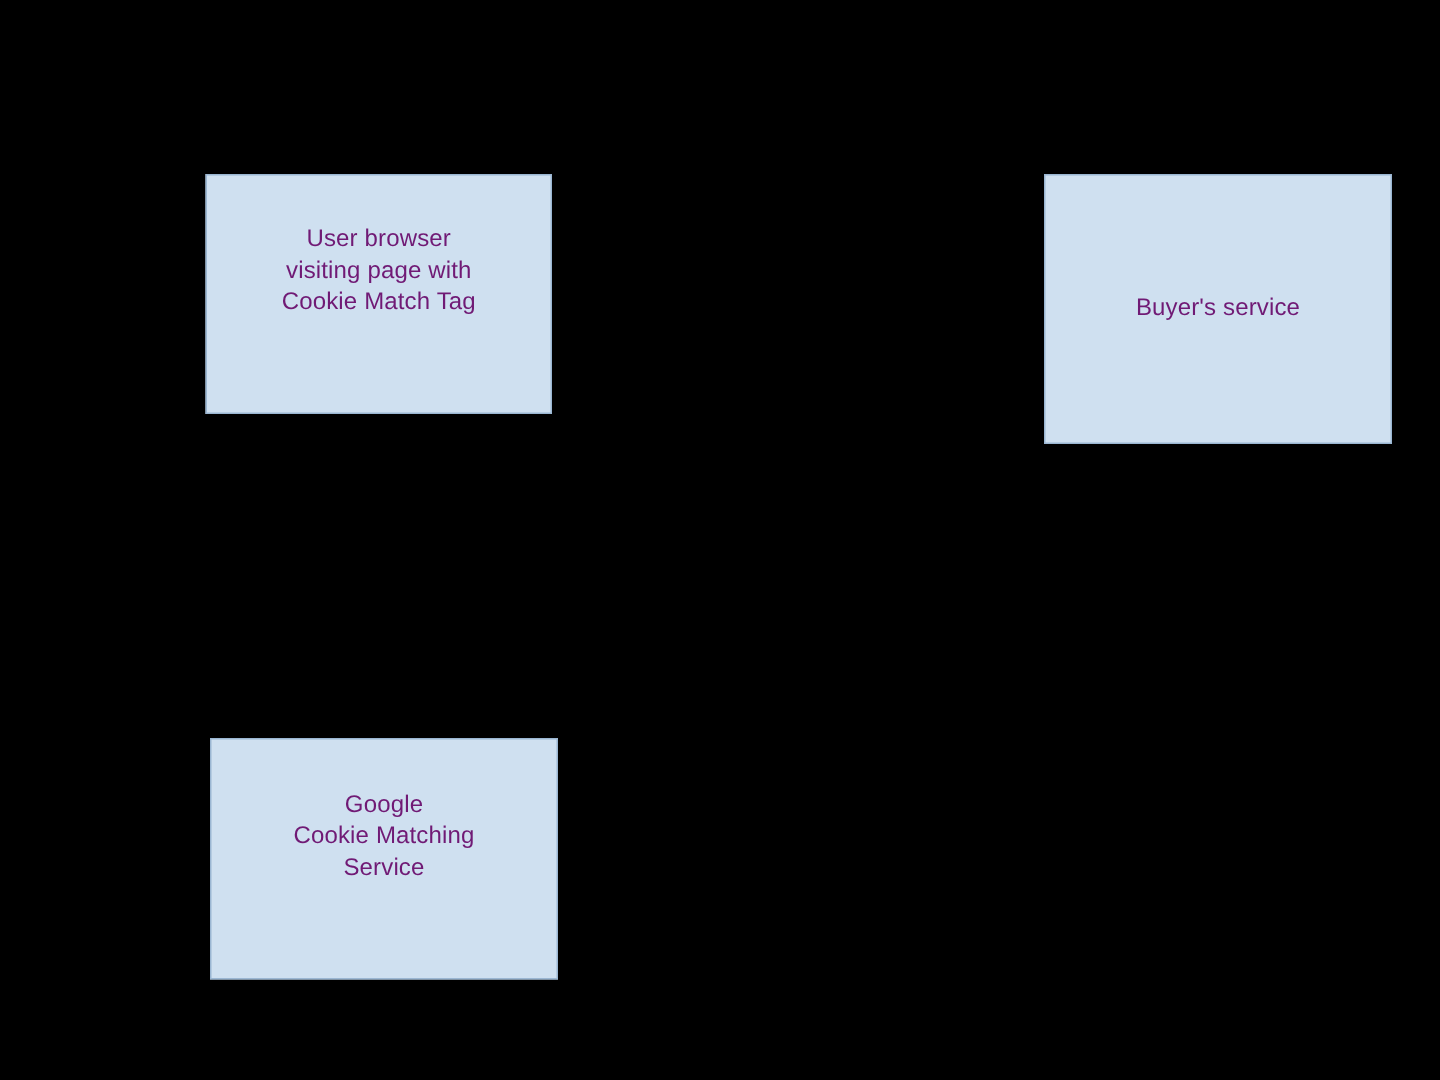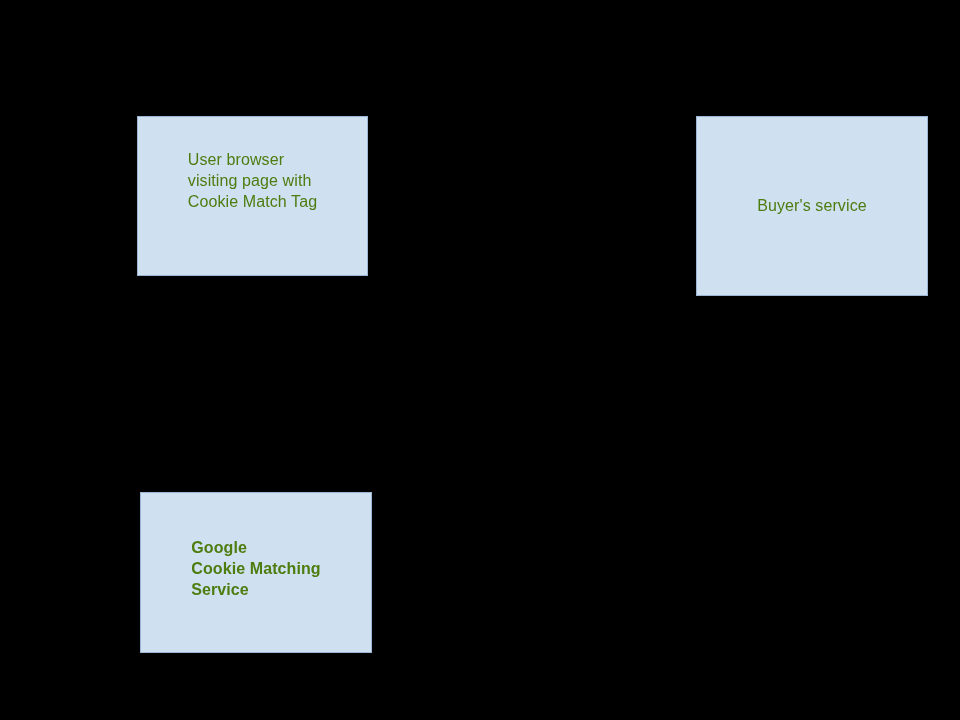--- a/index.html
+++ b/index.html
@@ -23,22 +23,23 @@
     box-sizing: border-box;
     background: #cfe0f0;
     border: 1px solid #9ab6d2;
     display: flex;
     justify-content: center;
     color: #000000;
   }
   .node .node-label {
     font-size: 16px;
     line-height: 21px;
+    text-align: center;
     white-space: pre-line;
-    color: #4d7c0f;
+    color: #701a75;
     letter-spacing: 0.1px;
   }
   
   #node-user-browser {
     left: 137px;
     top: 116px;
     width: 231px;
     height: 160px;
     align-items: flex-start;
   }
@@ -58,22 +59,21 @@
   }
   
   #node-google-cms {
     left: 140px;
     top: 492px;
     width: 232px;
     height: 161px;
     align-items: flex-start;
   }
   #node-google-cms .node-label {
-    margin-top: 44px;
-    font-weight: bold;
+    margin-top: 33px;
   }
 </style>
 </head>
 <body>
 
 <div id="canvas">
 
   <div class="node" id="node-user-browser">
     <span class="node-label">User browser
 visiting page with

